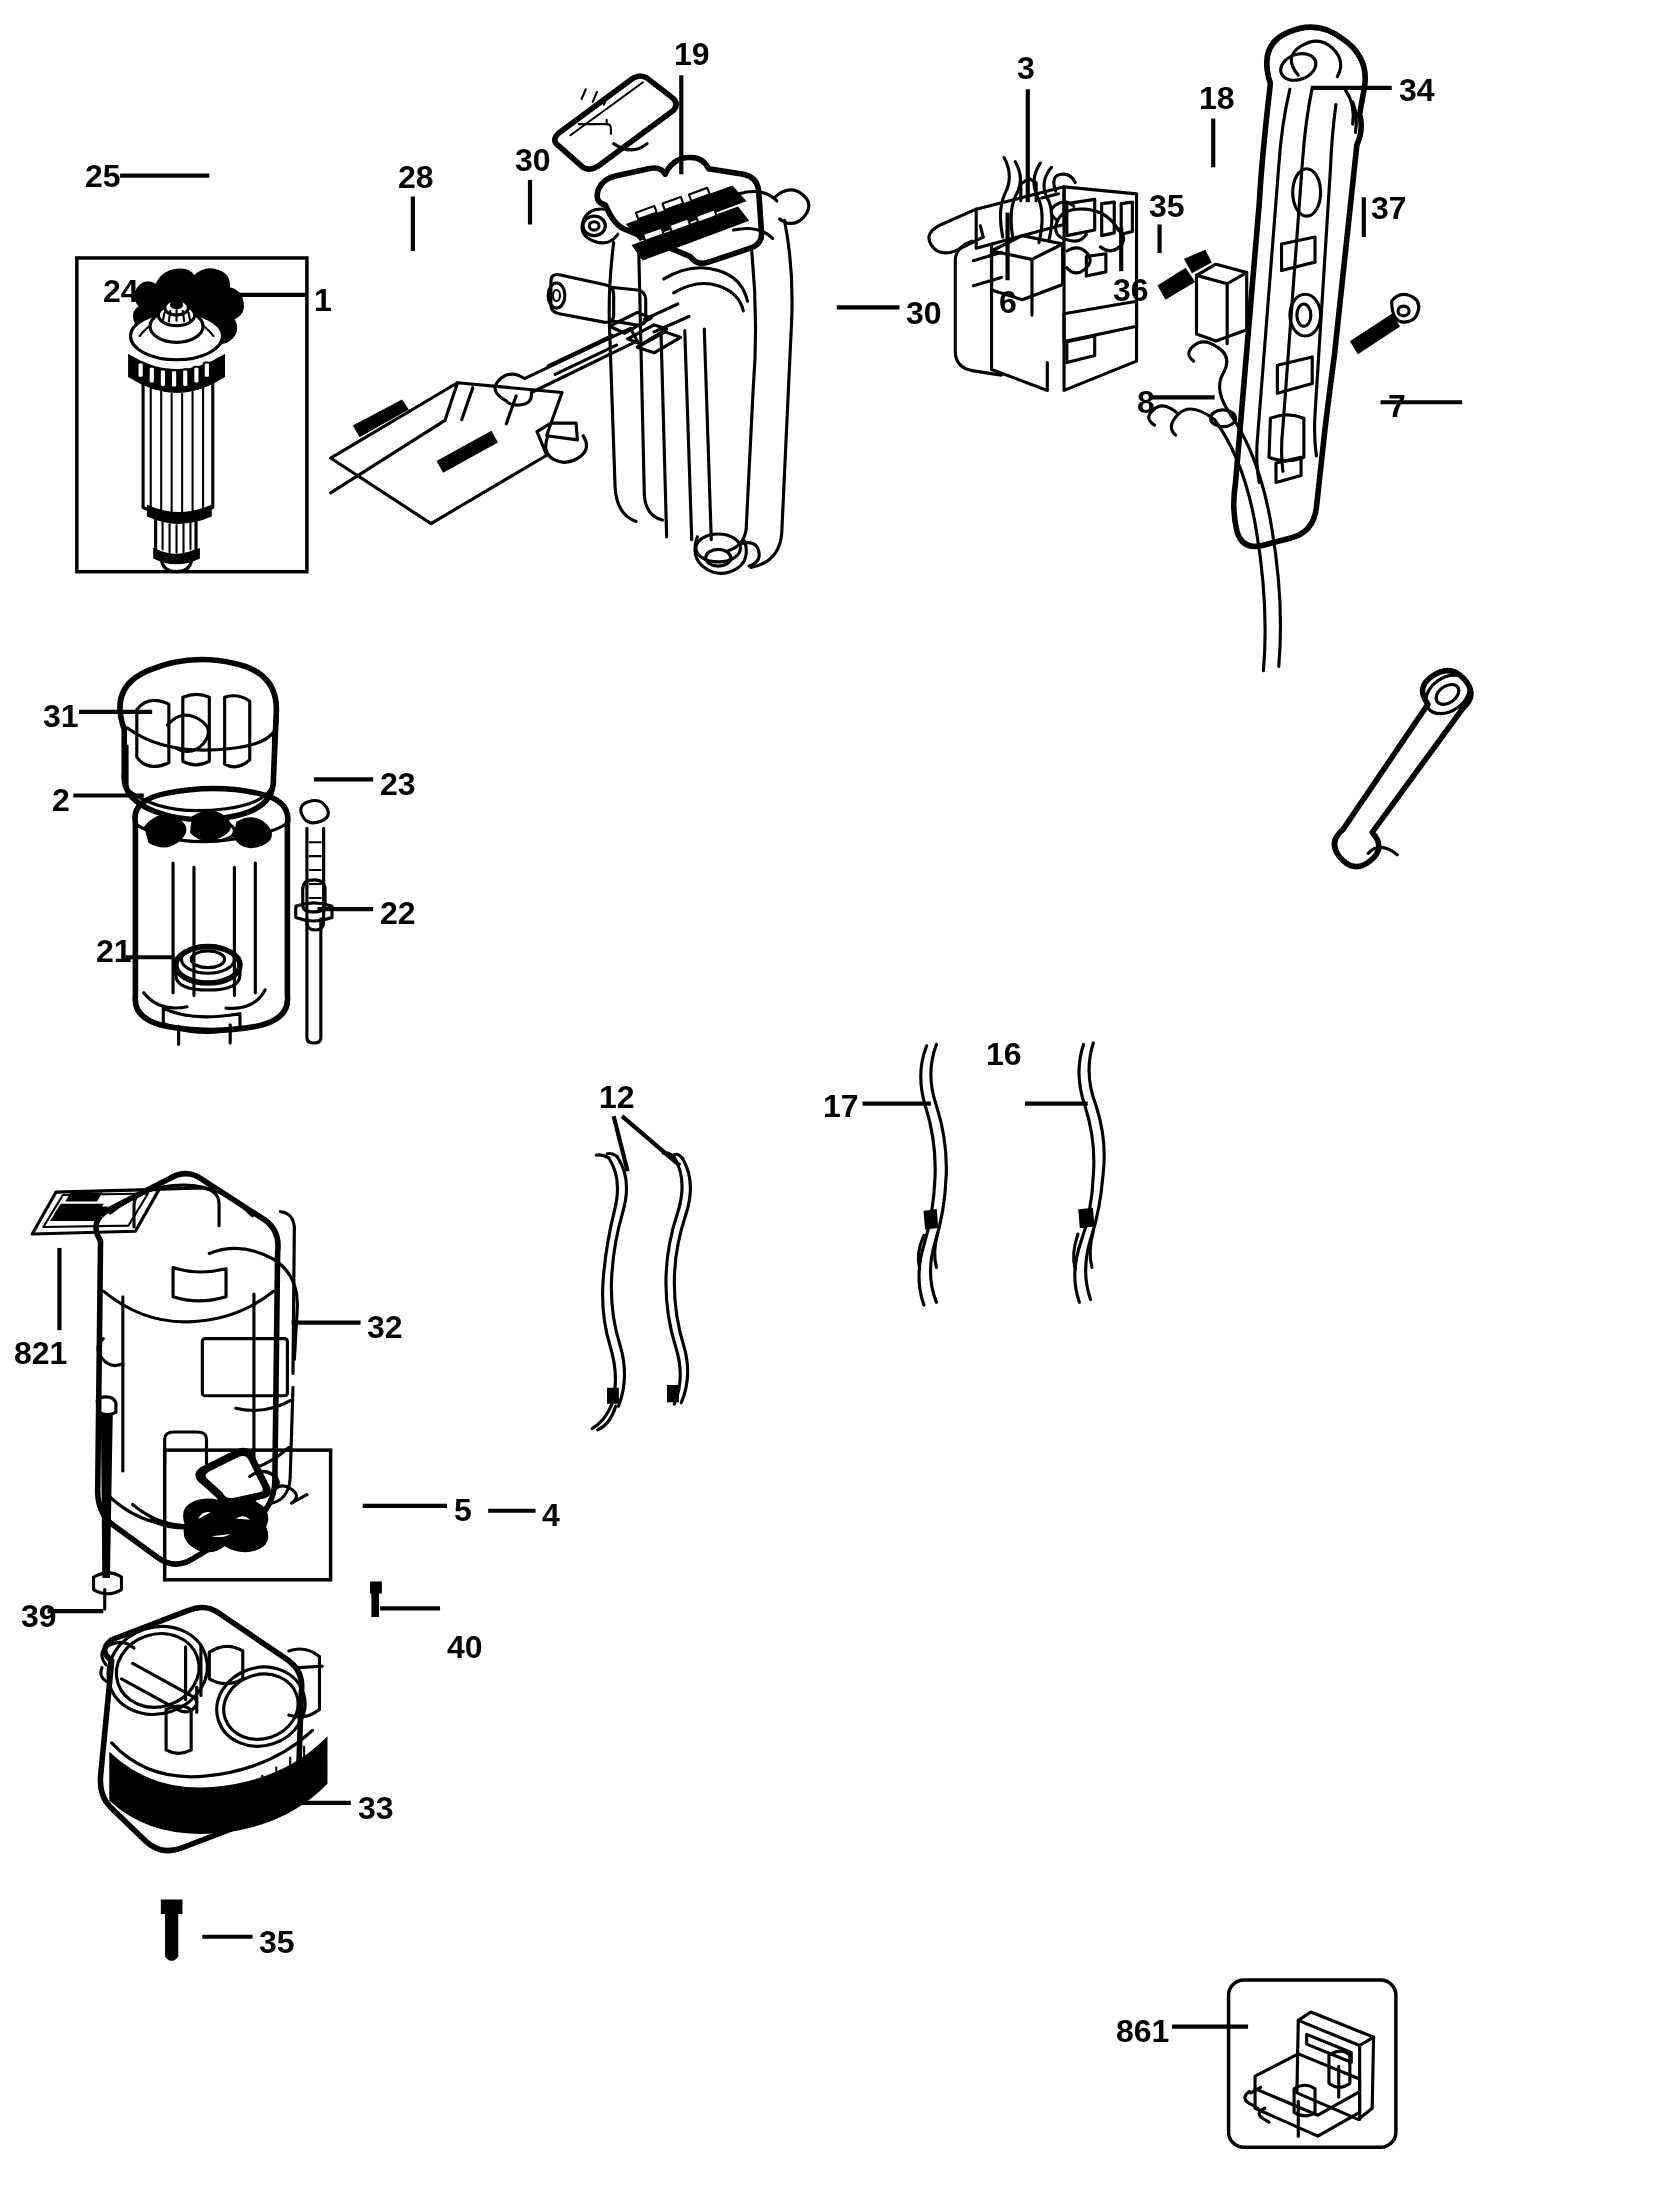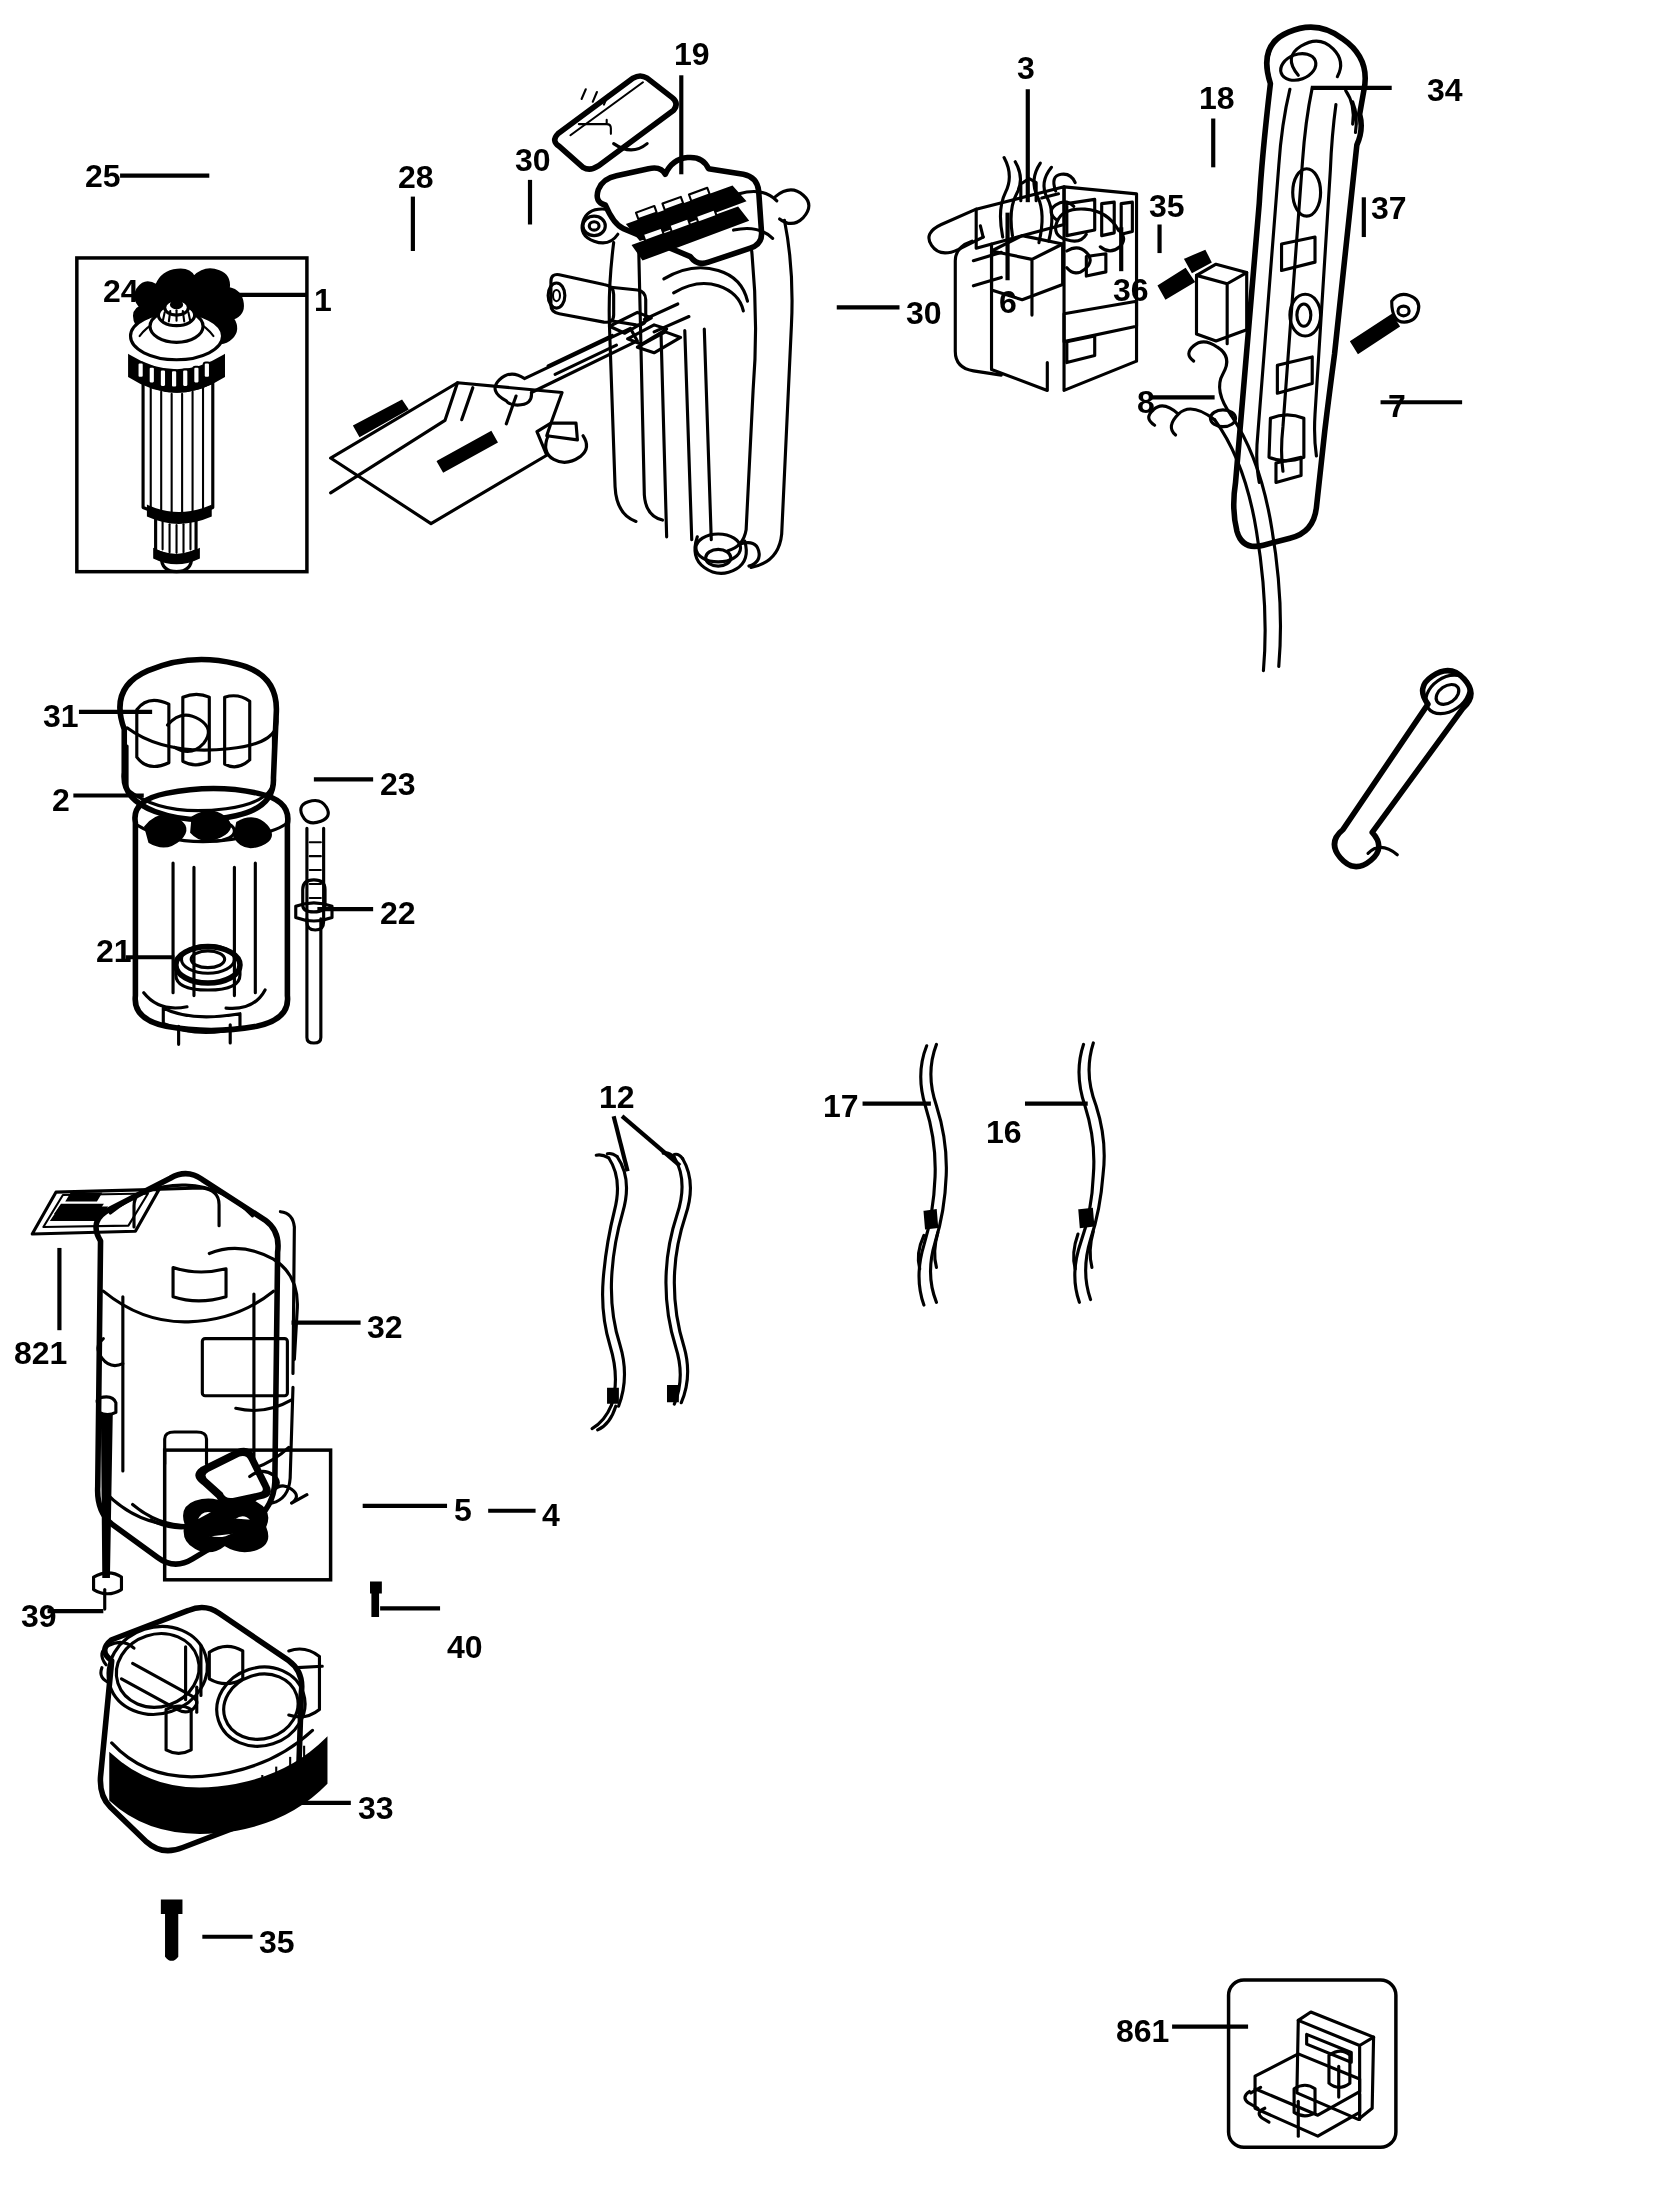--- a/index.html
+++ b/index.html
@@ -474,41 +474,41 @@
     <path class="part" d="M1856 2996 q16 -10 30 0 l0 34 q-14 10 -30 0z"></path>
     <path class="part" d="M1792 3000 q-12 8 -2 16 l14 8 M1808 2994 l-14 8"></path>
     <path class="part" d="M1814 3024 q-14 6 -4 14 l10 6"></path>
   </g>
 
 </svg>
 
 <div class="lbl" style="left:674px;top:38px;">19</div>
 <div class="lbl" style="left:1017px;top:52px;">3</div>
 <div class="lbl" style="left:1199px;top:82px;">18</div>
-<div class="lbl" style="left:1399px;top:74px;margin-left:28px;">34</div>
+<div class="lbl" style="left:1399px;top:74px;">34</div>
 <div class="lbl" style="left:85px;top:160px;">25</div>
 <div class="lbl" style="left:398px;top:161px;">28</div>
 <div class="lbl" style="left:515px;top:144px;">30</div>
 <div class="lbl" style="left:1371px;top:192px;">37</div>
 <div class="lbl" style="left:1149px;top:190px;">35</div>
 <div class="lbl" style="left:103px;top:275px;">24</div>
 <div class="lbl" style="left:314px;top:284px;">1</div>
 <div class="lbl" style="left:1113px;top:274px;">36</div>
 <div class="lbl" style="left:999px;top:286px;">6</div>
 <div class="lbl" style="left:906px;top:297px;">30</div>
 <div class="lbl" style="left:43px;top:700px;">31</div>
 <div class="lbl" style="left:1137px;top:386px;">8</div>
 <div class="lbl" style="left:1388px;top:390px;">7</div>
 <div class="lbl" style="left:52px;top:784px;">2</div>
 <div class="lbl" style="left:380px;top:768px;text-align:center;">23</div>
 <div class="lbl" style="left:380px;top:897px;">22</div>
 <div class="lbl" style="left:96px;top:935px;">21</div>
 <div class="lbl" style="left:599px;top:1081px;">12</div>
 <div class="lbl" style="left:823px;top:1090px;">17</div>
-<div class="lbl" style="left:986px;top:1116px;text-align:right;">16</div>
+<div class="lbl" style="left:986px;top:1038px;text-align:right;">16</div>
 <div class="lbl" style="left:367px;top:1311px;">32</div>
 <div class="lbl" style="left:14px;top:1337px;">821</div>
 <div class="lbl" style="left:454px;top:1494px;">5</div>
 <div class="lbl" style="left:542px;top:1499px;">4</div>
 <div class="lbl" style="left:447px;top:1597px;margin-top:34px;">40</div>
 <div class="lbl" style="left:21px;top:1600px;">39</div>
 <div class="lbl" style="left:358px;top:1792px;">33</div>
 <div class="lbl" style="left:259px;top:1926px;">35</div>
 <div class="lbl" style="left:1116px;top:2015px;">861</div>
 

